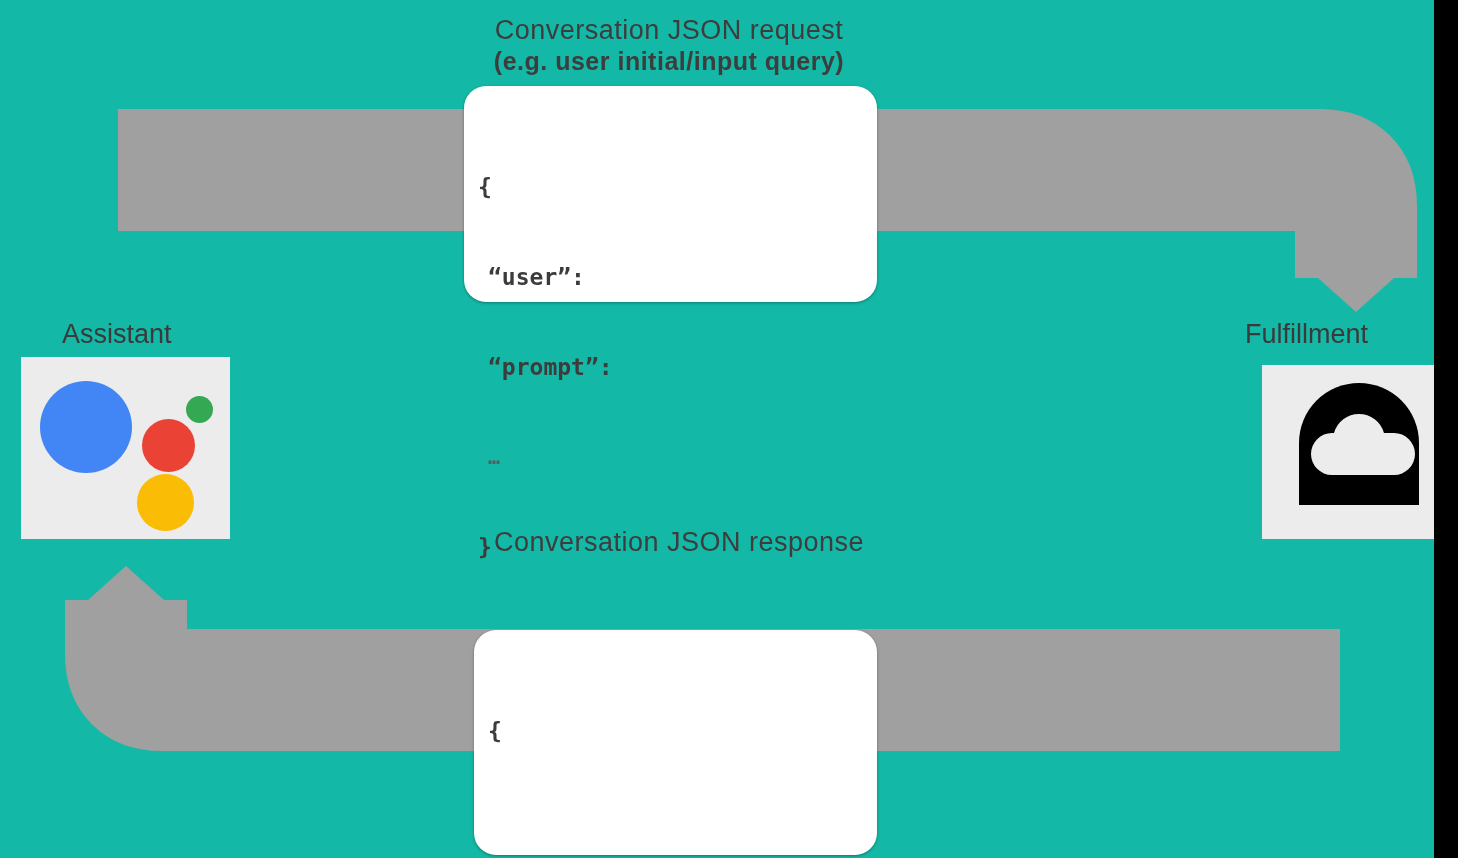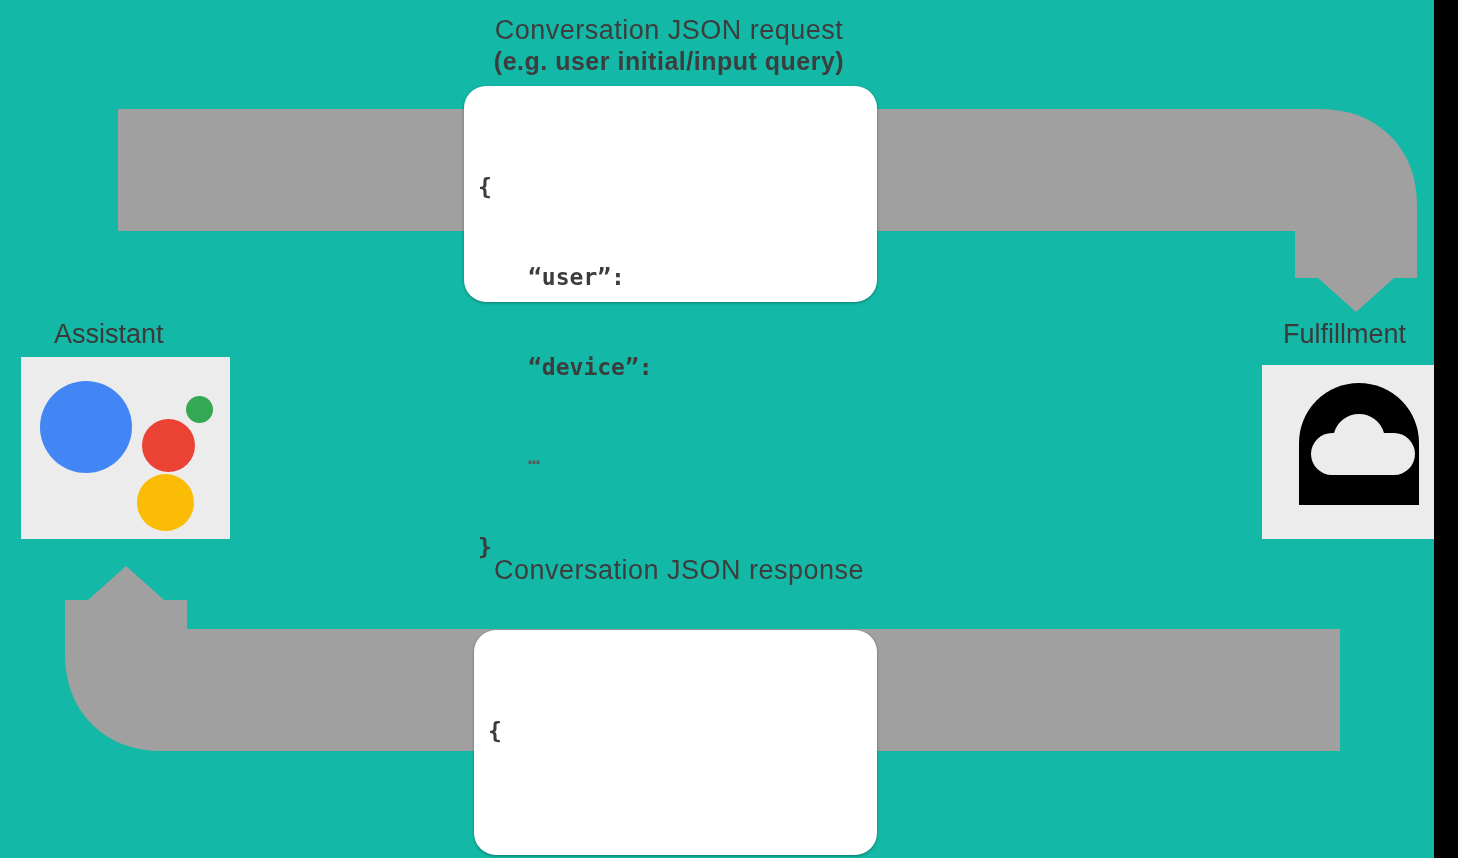--- a/index.html
+++ b/index.html
@@ -37,21 +37,21 @@
     font-weight: 700;
   }
 
   #caption-request {
     left: 329px;
     top: 14px;
     width: 680px;
   }
   #caption-response {
     left: 339px;
-    top: 554px;
+    top: 526px;
     width: 680px;
   }
 
   
   .arrow-layer {
     position: absolute;
     left: 0;
     top: 0;
     width: 1458px;
     height: 858px;
@@ -89,26 +89,26 @@
   .endpoint-label {
     position: absolute;
     color: #3a3a3a;
     font-size: 27px;
     line-height: 32px;
     white-space: nowrap;
     user-select: none;
     font-family: "Liberation Sans", sans-serif;
   }
   #assistant-label {
-    left: 54px;
+    left: 62px;
     top: 318px;
     text-align: right;
   }
   #fulfillment-label {
-    left: 1283px;
+    left: 1245px;
     top: 318px;
   }
 
   
   .json-card {
     position: absolute;
     background: #ffffff;
     border-radius: 22px;
     box-sizing: border-box;
     padding: 26px 0 26px 0;
@@ -131,21 +131,21 @@
     font-size: 23px;
     line-height: 30px;
     color: #3c3c3c;
     font-weight: 700;
     white-space: pre;
   }
   .json-line {
     padding-left: 14px;
     white-space: pre;
   }
-  .json-line.indent { padding-left: 64px; }
+  .json-line.indent { padding-left: 24px; }
   .json-line.ellipsis {
     font-size: 20px;
     color: #5a5a5a;
     letter-spacing: 1px;
   }
 </style>
 </head>
 <body>
 
 <div id="stage">
@@ -205,21 +205,21 @@
                a 21 21 0 0 1 0 -42
                l 2 0
                a 26 26 0 0 1 25 -19 Z" fill="#ececec"></path>
     </svg>
   </div>
 
   <div id="json-request" class="json-card">
     <div class="json-body">
       <div class="json-line">{</div>
       <div class="json-line indent">“user”:</div>
-      <div class="json-line indent">“device”:</div>
+      <div class="json-line indent">“prompt”:</div>
       <div class="json-line indent ellipsis">…</div>
       <div class="json-line">}</div>
     </div>
   </div>
 
   <div id="json-response" class="json-card">
     <div class="json-body">
       <div class="json-line">{</div>
       
       

